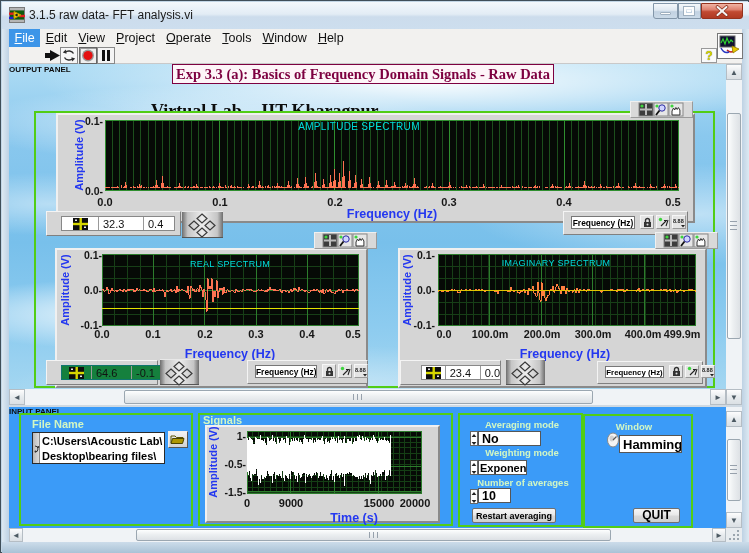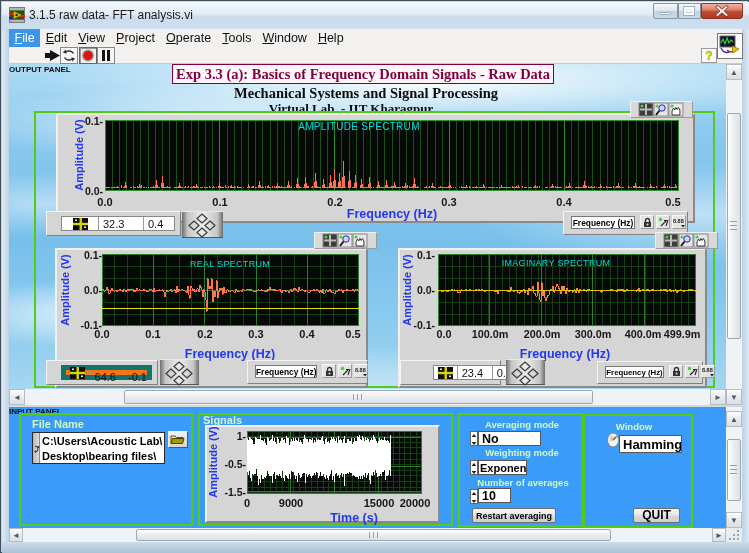--- a/index.html
+++ b/index.html
@@ -92,22 +92,21 @@
 <div class="ab" style="left:716px;top:32px;width:26px;height:26px;background:#fdfdfd;border:1px solid #777"><svg width="24" height="24">
         <rect x="2" y="2" width="15" height="11" fill="#101030" stroke="#666"></rect>
         <polyline points="3,9 5,5 7,10 9,4 11,9 13,6 15,8" stroke="#30d030" stroke-width="1.2" fill="none"></polyline>
         <path d="M9 16 q4 4 8 0" stroke="#c02020" stroke-width="1.5" fill="none"></path>
         <path d="M14 12 l7 3 l-6 4 z" fill="#e8c800" stroke="#907800" stroke-width=".8"></path>
         <path d="M3 14 q3 6 8 4" stroke="#2838c0" stroke-width="1.5" fill="none"></path>
       </svg></div>
 <div class="ab" style="left:8px;top:63px;width:717px;height:325px;background:radial-gradient(ellipse 300px 50px at 130px 250px, rgba(255,255,255,.9), rgba(255,255,255,0) 72%),radial-gradient(ellipse 500px 60px at 420px 18px, rgba(255,255,255,.95), rgba(255,255,255,0) 78%),radial-gradient(ellipse 340px 55px at 200px 60px, rgba(255,255,255,.65), rgba(255,255,255,0) 72%),radial-gradient(ellipse 320px 70px at 690px 150px, rgba(255,255,255,.5), rgba(255,255,255,0) 72%),radial-gradient(ellipse 220px 45px at 40px 140px, rgba(255,255,255,.45), rgba(255,255,255,0) 70%),radial-gradient(ellipse 400px 55px at 300px 322px, rgba(255,255,255,.4), rgba(255,255,255,0) 75%),linear-gradient(180deg,#aedcf4 0%,#8ac8ee 22%,#78c0eb 55%,#8ccbef 80%,#a3d6f1 100%);"></div>
 <div class="ab" style="left:8px;top:64px;width:80px;height:11px;font-size:8px;font-weight:bold;color:#0d0d0d">OUTPUT PANEL</div>
 <div class="ab" style="left:171px;top:63px;width:382px;height:20px;background:#fdf5f8;border:1px solid #7d0040;color:#7d0040;font-family:'Liberation Serif',serif;font-weight:bold;font-size:14.5px;text-align:center;line-height:18px;white-space:nowrap">Exp 3.3 (a): Basics of Frequency Domain Signals - Raw Data</div>
-<div class="ab" style="left:165px;top:84px;width:400px;height:16px;color:#0d0d0d;font-family:'Liberation Serif',serif;font-weight:bold;font-size:14.5px;text-align:center">Mechanical Systems and Signal Processing</div>
-<div class="ab" style="left:150px;top:100px;width:400px;height:12px;color:#0d0d0d;font-family:'Liberation Serif',serif;font-weight:bold;font-size:13px;text-align:center">Virtual Lab&nbsp; - IIT Kharagpur</div>
+<div class="ab" style="left:150px;top:100px;width:400px;height:12px;color:#0d0d0d;font-family:'Liberation Serif',serif;font-weight:bold;font-size:18px;">Virtual Lab&nbsp; - IIT Kharagpur</div>
 <div class="ab gbox" style="left:33px;top:110px;width:681px;height:277px;"></div>
 <div class="ab" style="left:629px;top:100px;width:63px;height:17px;background:#d9d9d9;border:1px solid #9a9a9a;border-top-color:#f0f0f0;border-left-color:#f0f0f0;z-index:5">
 <svg width="61" height="15" style="position:absolute;left:0;top:0">
 <g>
           <rect x="8" y="1" width="14" height="13" fill="#3c3c3c" stroke="#888"></rect>
           <circle cx="11" cy="4" r="1.6" fill="#3ed43e"></circle>
           <line x1="15" y1="2" x2="15" y2="13" stroke="#bbb" stroke-width="2"></line>
           <line x1="9" y1="7.5" x2="21" y2="7.5" stroke="#bbb" stroke-width="2"></line>
         </g>
 <g>
@@ -336,21 +335,21 @@
 <div class="ab tick" style="left:69px;top:318px;width:32px;height:12px;text-align:right;font-size:10.5px">-0.1-</div>
 <div class="ab bl rot" style="left:64px;top:289px;font-size:11px">Amplitude (V)</div>
 <div class="ab tick ctr" style="left:101px;top:327px">0.0</div>
 <div class="ab tick ctr" style="left:152px;top:327px">0.1</div>
 <div class="ab tick ctr" style="left:204px;top:327px">0.2</div>
 <div class="ab tick ctr" style="left:255px;top:327px">0.3</div>
 <div class="ab tick ctr" style="left:306px;top:327px">0.4</div>
 <div class="ab tick ctr" style="left:352px;top:327px">0.5</div>
 <div class="ab bl ctr" style="left:229px;top:346px;font-size:12.5px">Frequency (Hz)</div>
 <div class="ab bevel2" style="left:45px;top:359px;width:112px;height:25px;"></div>
-<div class="ab" style="left:60px;top:364px;width:91px;height:15px;background:#f97316;border:5px solid #0f766e;display:flex">
+<div class="ab" style="left:60px;top:364px;width:113px;height:15px;background:#15803d;border:1px solid #0f766e;display:flex">
       <div style="width:30px;border-right:1px solid #999;display:flex;align-items:center;justify-content:center">
         <svg width="15" height="12">
           <rect width="15" height="12" fill="#0d0d0d"></rect>
           <rect x="6.5" y="0" width="2.4" height="12" fill="#d6d600"></rect>
           <rect x="0" y="4.8" width="15" height="2.4" fill="#d6d600"></rect>
           <rect x="2" y="1.5" width="2" height="1.5" fill="#e8e8e8"></rect>
           <rect x="11" y="8.5" width="2" height="1.5" fill="#e8e8e8"></rect>
         </svg>
       </div>
       <div class="cell" style="width:40px;border-right:1px solid #999;padding:1px 0 0 4px">64.6</div>
@@ -468,21 +467,21 @@
 <div class="ab tick" style="left:402px;top:318px;width:32px;height:12px;text-align:right;font-size:10.5px">-0.1-</div>
 <div class="ab bl rot" style="left:406px;top:289px;font-size:11px">Amplitude (V)</div>
 <div class="ab tick ctr" style="left:443px;top:327px;font-size:10.8px">0.0</div>
 <div class="ab tick ctr" style="left:489px;top:327px;font-size:10.8px">100.0m</div>
 <div class="ab tick ctr" style="left:541px;top:327px;font-size:10.8px">200.0m</div>
 <div class="ab tick ctr" style="left:592px;top:327px;font-size:10.8px">300.0m</div>
 <div class="ab tick ctr" style="left:642px;top:327px;font-size:10.8px">400.0m</div>
 <div class="ab tick ctr" style="left:681px;top:327px;font-size:10.8px">499.9m</div>
 <div class="ab bl ctr" style="left:564px;top:346px;font-size:12.5px">Frequency (Hz)</div>
 <div class="ab bevel2" style="left:399px;top:359px;width:101px;height:25px;"></div>
-<div class="ab" style="left:432px;top:364px;width:80px;height:15px;background:#fff;border:1px solid #888;display:flex">
+<div class="ab" style="left:420px;top:364px;width:80px;height:15px;background:#fff;border:1px solid #888;display:flex">
       <div style="width:26px;border-right:1px solid #999;display:flex;align-items:center;justify-content:center">
         <svg width="15" height="12">
           <rect width="15" height="12" fill="#0d0d0d"></rect>
           <rect x="6.5" y="0" width="2.4" height="12" fill="#d6d600"></rect>
           <rect x="0" y="4.8" width="15" height="2.4" fill="#d6d600"></rect>
           <rect x="2" y="1.5" width="2" height="1.5" fill="#e8e8e8"></rect>
           <rect x="11" y="8.5" width="2" height="1.5" fill="#e8e8e8"></rect>
         </svg>
       </div>
       <div class="cell" style="width:38px;border-right:1px solid #999;padding:1px 0 0 4px">23.4</div>

